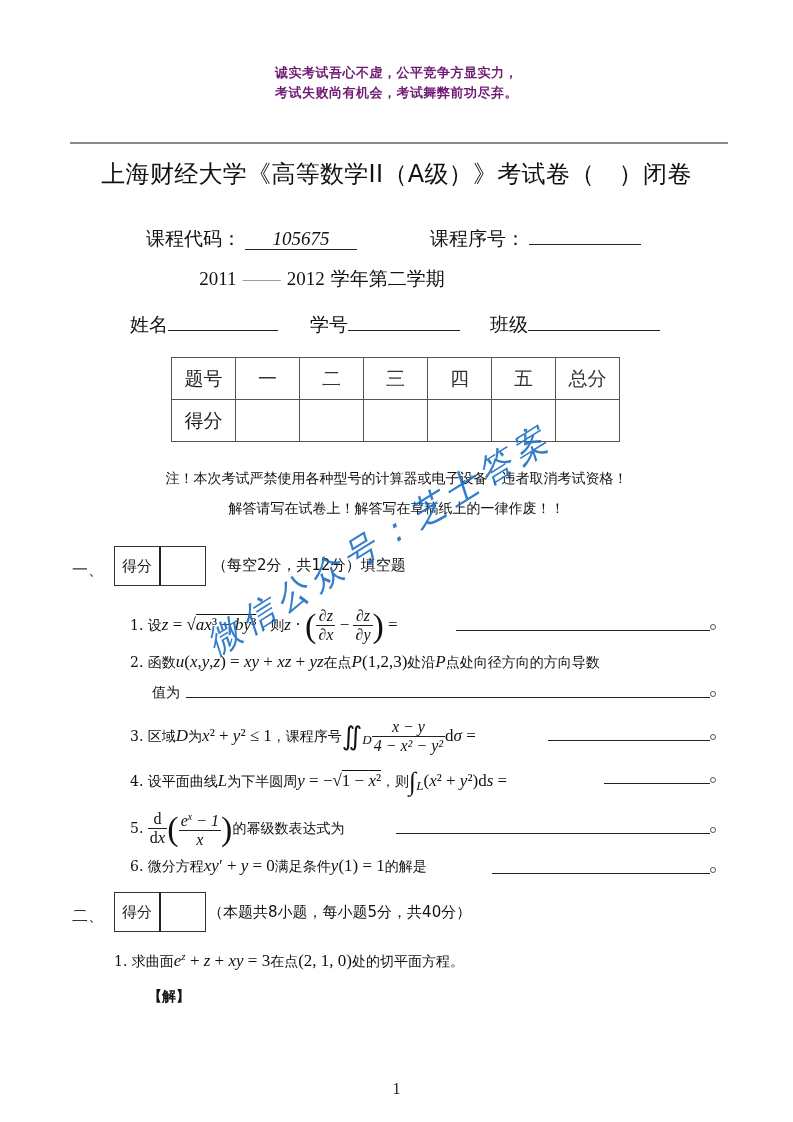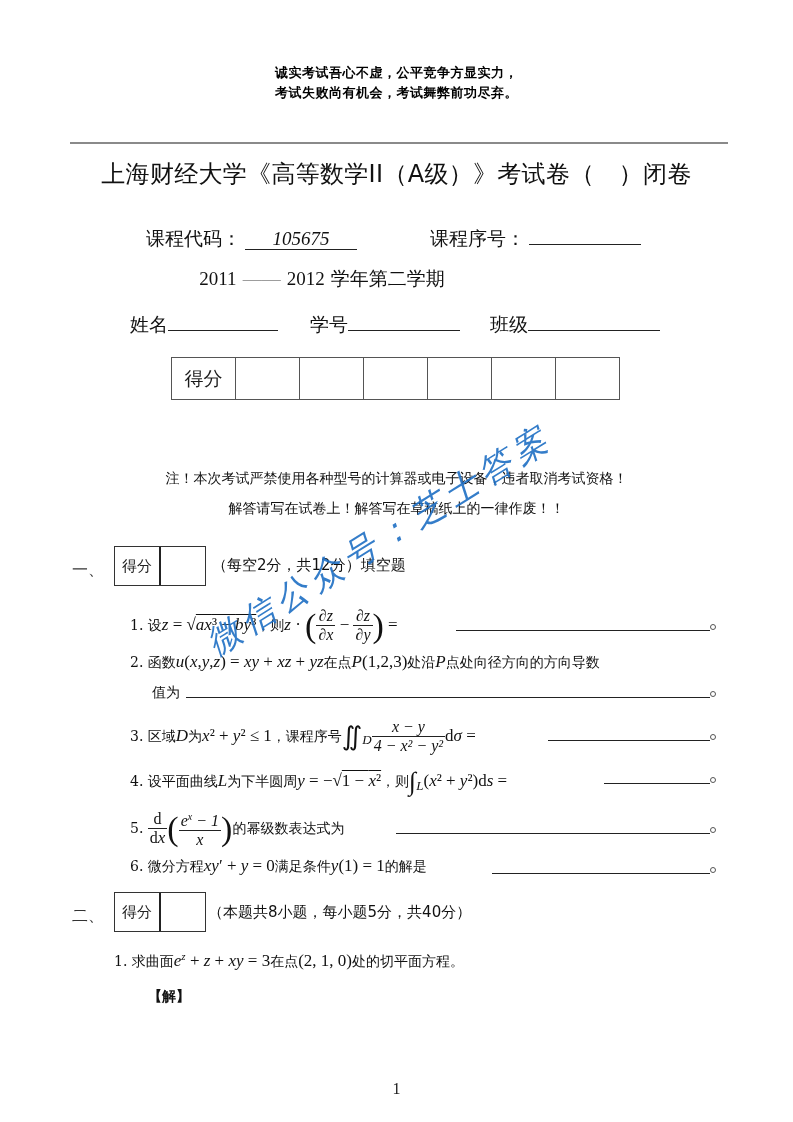--- a/index.html
+++ b/index.html
@@ -1,21 +1,21 @@
 <!DOCTYPE html>
 <html><head>
 <meta charset="utf-8">
 <style>
   html, body { margin: 0; padding: 0; background: #ffffff; }
   body {
     width: 793px; height: 1122px; position: relative; overflow: hidden;
     font-family: "DejaVu Sans", sans-serif; color: #1a1a1a;
   }
   .abs { position: absolute; }
-  .motto { left: 0; width: 793px; text-align: center; font-family: "DejaVu Serif", serif; font-size: 13px; font-weight: bold; color: #000000; letter-spacing: 0.5px; }
+  .motto { left: 0; width: 793px; text-align: center; font-family: "DejaVu Serif", serif; font-size: 13px; font-weight: bold; color: #701a75; letter-spacing: 0.5px; }
   .rule { left: 70px; width: 658px; top: 142px; height: 2px; background: #8a8a8a; }
   .title { left: 0; width: 793px; top: 158px; text-align: center; font-size: 24px; color: #111; letter-spacing: 0.3px; }
   .info { font-size: 19px; color: #111; }
   .uline { display: inline-block; border-bottom: 1px solid #222; text-align: center; font-family: "Liberation Serif", serif; font-size: 19px; vertical-align: baseline; line-height: 20px; }
   .serif { font-family: "Liberation Serif", serif; }
   table.score { border-collapse: collapse; left: 171px; top: 357px; }
   table.score td { border: 1px solid #555; width: 63px; height: 41px; text-align: center; font-size: 19px; padding: 0; }
   table.score td.first { width: 63px; }
   table.score td.num { font-family: "DejaVu Serif", serif; font-weight: 300; color: #333; }
   .notice { left: 0; width: 793px; text-align: center; font-size: 14px; color: #111; }
@@ -64,20 +64,29 @@
 </div>
 <div class="abs info" style="left:310px; top:312px;">
   <span>学号</span><span class="uline" style="width:112px;"></span>
 </div>
 <div class="abs info" style="left:490px; top:312px;">
   <span>班级</span><span class="uline" style="width:132px;"></span>
 </div>
 
 <table class="abs score">
   <tbody>
+      <tr>
+    <td class="first">题号</td>
+    <td class="num">一</td>
+    <td class="num">二</td>
+    <td class="num">三</td>
+    <td class="num">四</td>
+    <td class="num">五</td>
+    <td class="num" style="font-family:'DejaVu Sans',sans-serif;">总分</td>
+  </tr>
   <tr>
     <td class="first">得分</td>
     <td></td>
     <td></td>
     <td></td>
     <td></td>
     <td></td>
     <td></td>
   </tr>
 </tbody>

